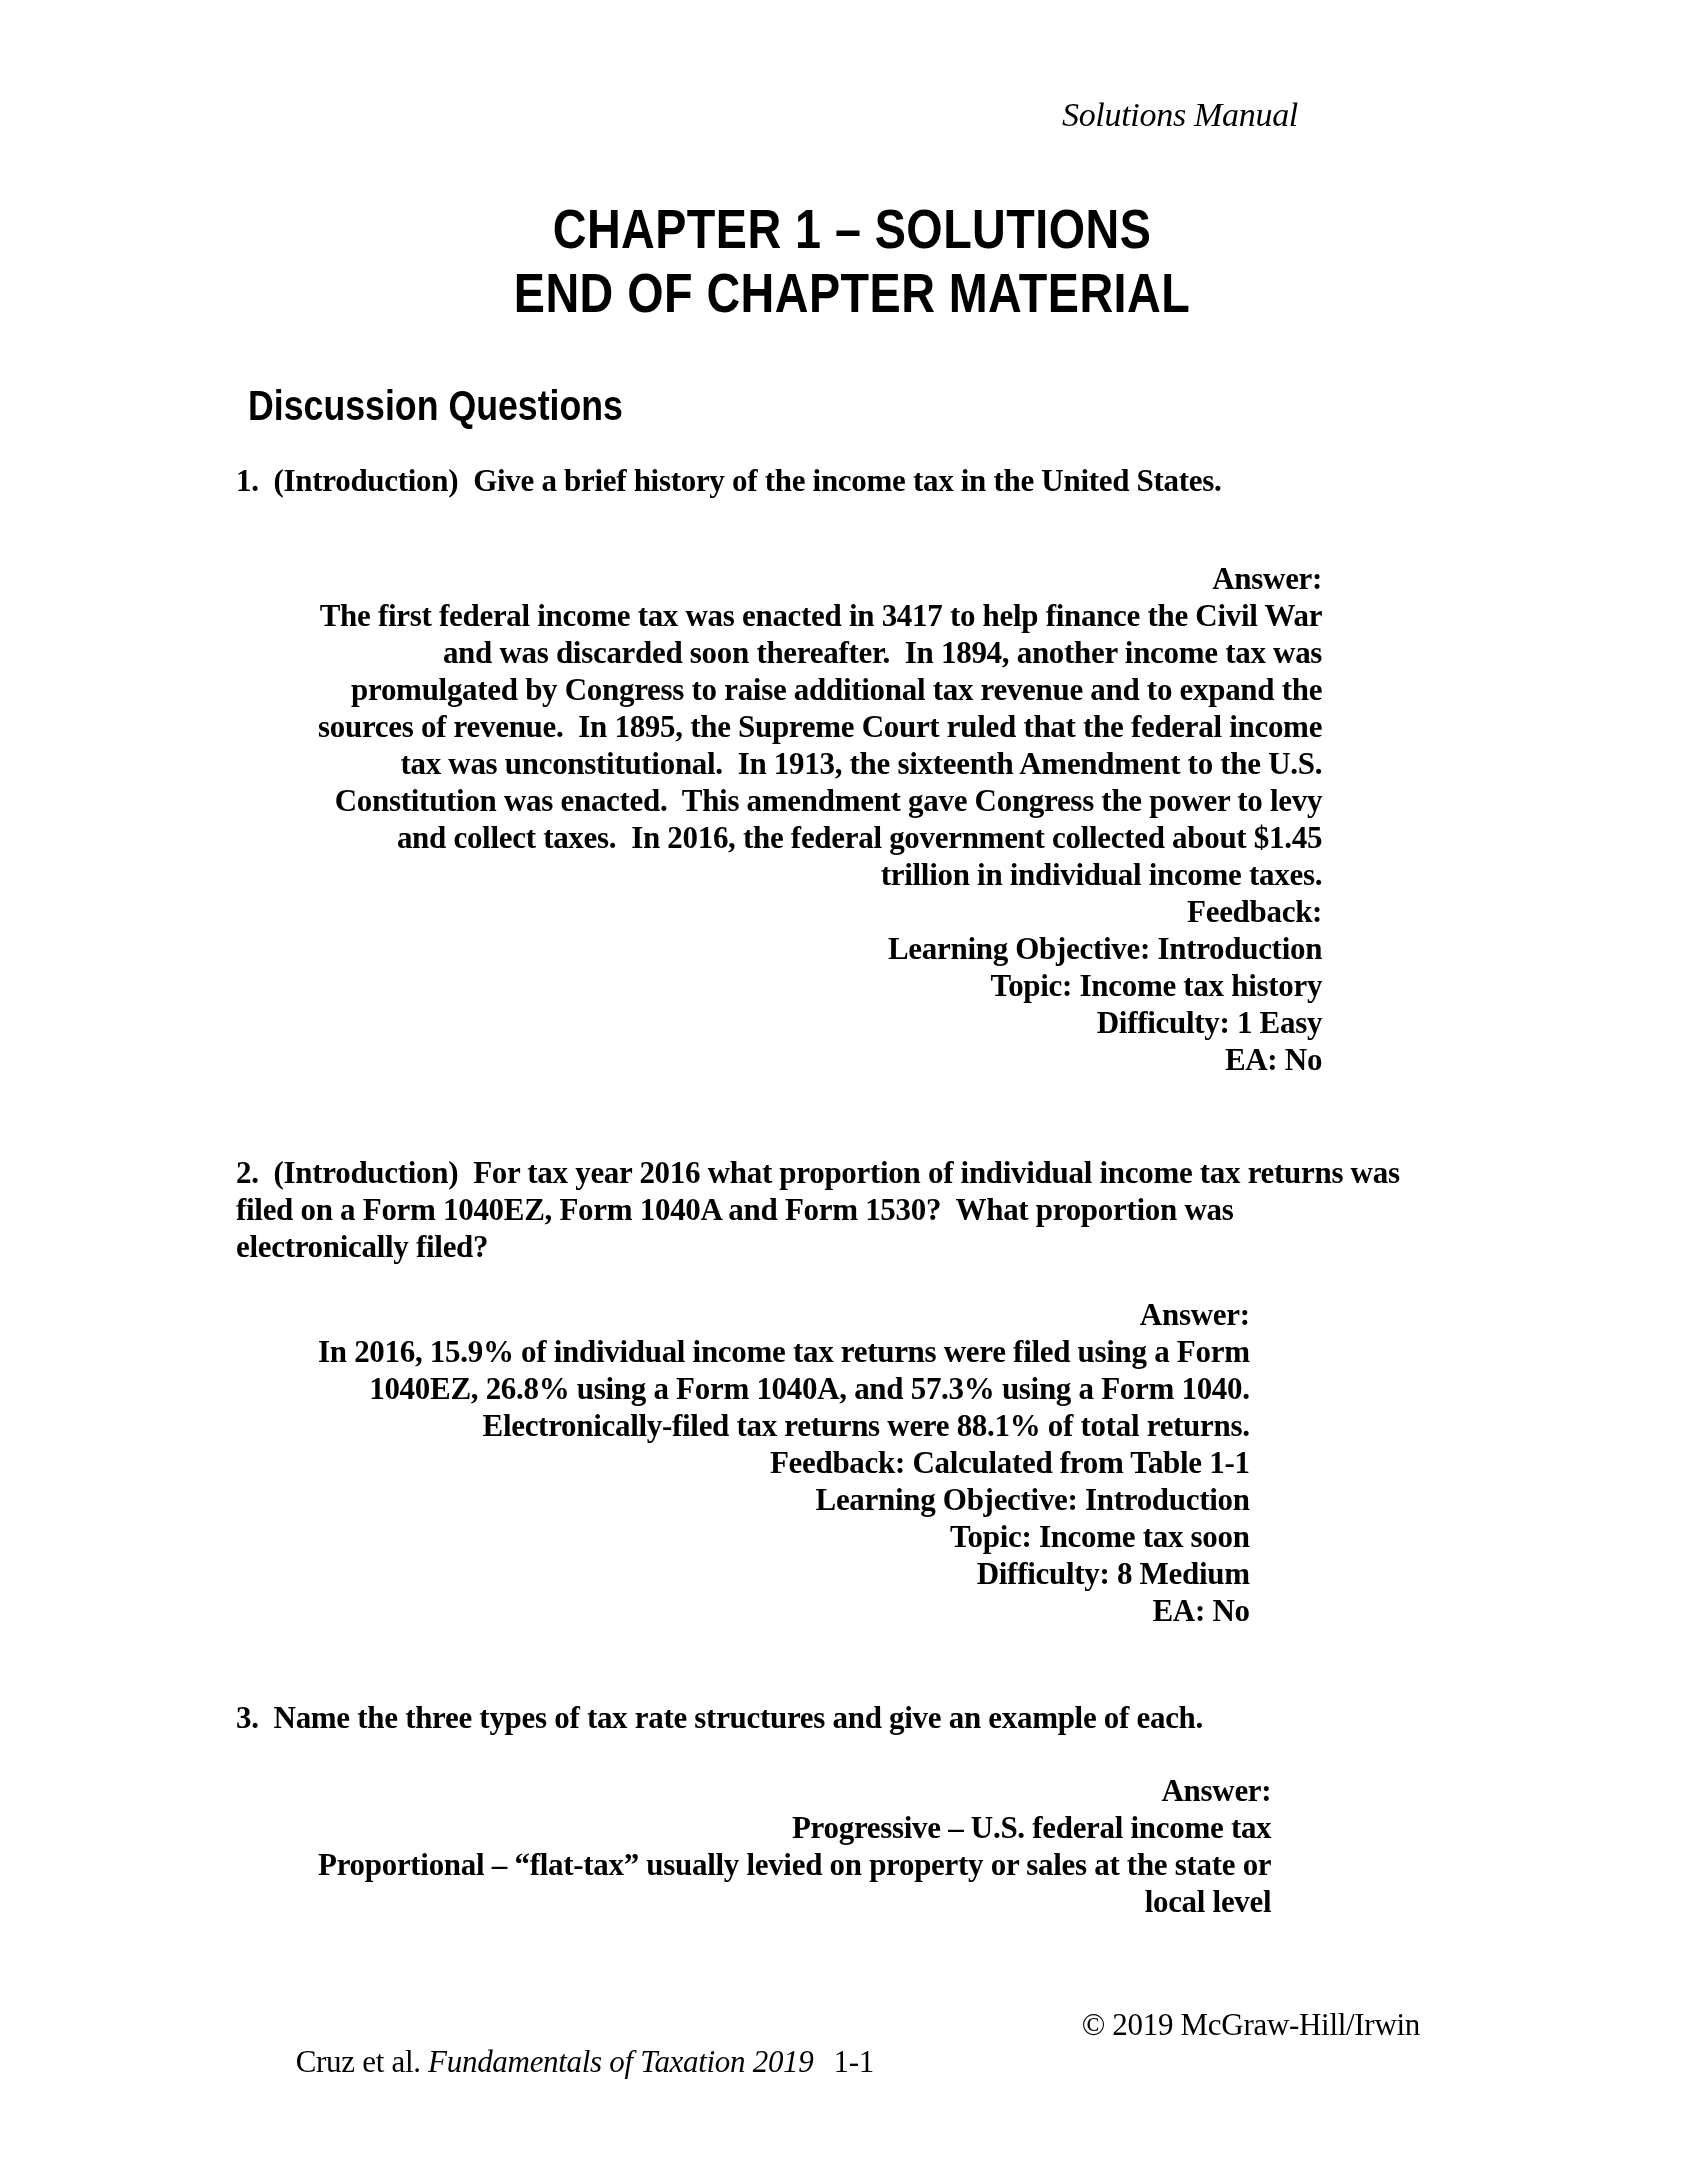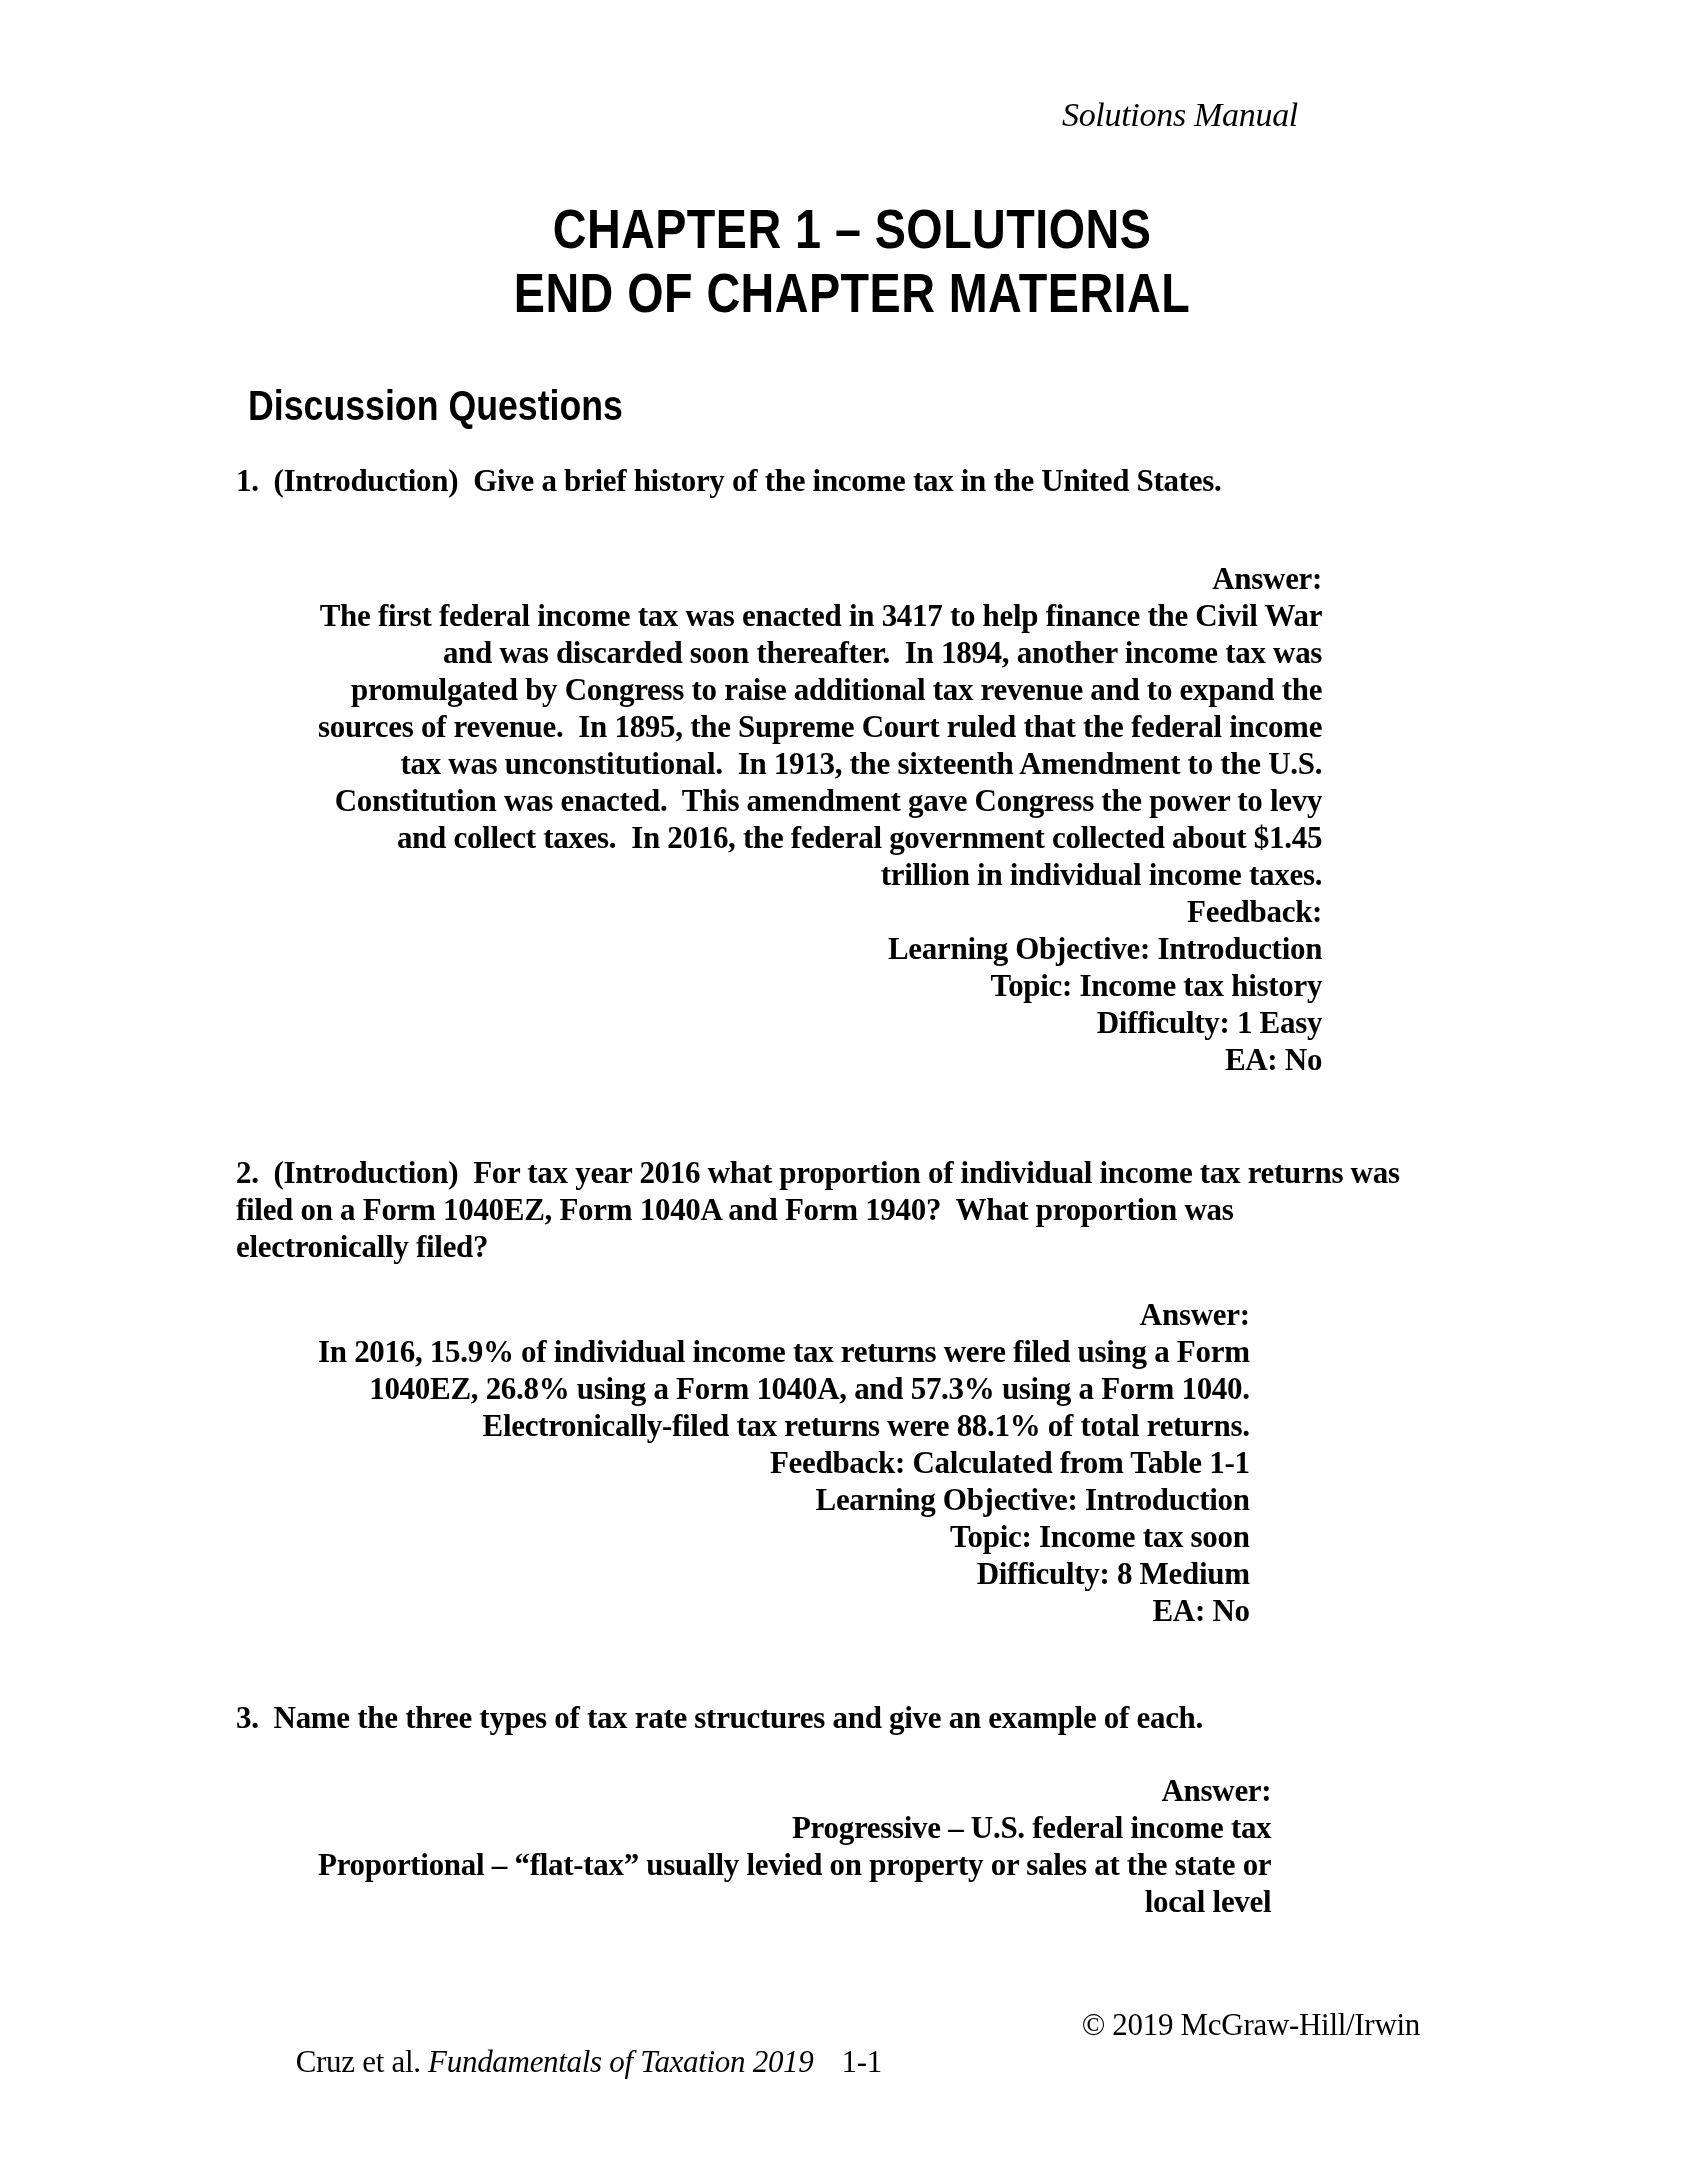--- a/index.html
+++ b/index.html
@@ -34,21 +34,21 @@
   #a2-block { top:1296px; }
   #q3-block { top:1699px; }
   #a3-block { top:1772px; }
   #footer {
     position:absolute; top:2006px; left:0; width:1683px;
     font-size:31px; line-height:37px; letter-spacing:-0.3px;
   }
   #footer-left { position:absolute; left:251px; top:0; white-space:pre; }
   #footer-right { position:absolute; right:263px; top:0; white-space:pre; }
   .italic { font-style:italic; }
-  #footer-page-number { margin-left:28px; }
+  #footer-page-number { margin-left:20px; }
 </style>
 </head>
 <body>
 
 <div id="page">
 
   <div id="header-right" class="line">Solutions Manual</div>
 
   <div id="title-block">
     <div class="line">CHAPTER 1 – SOLUTIONS</div>
@@ -73,21 +73,21 @@
     <div class="line ind">trillion in individual income taxes.</div>
     <div class="line">Feedback:</div>
     <div class="line">Learning Objective: Introduction</div>
     <div class="line">Topic: Income tax history</div>
     <div class="line">Difficulty: 1 Easy</div>
     <div class="line">EA: No</div>
   </div>
 
   <div id="q2-block" class="abs body-text">
     <div class="line">2.  (Introduction)  For tax year 2016 what proportion of individual income tax returns was</div>
-    <div class="line">filed on a Form 1040EZ, Form 1040A and Form 1940?  What proportion was</div>
+    <div class="line">filed on a Form 1040EZ, Form 1040A and Form 1530?  What proportion was</div>
     <div class="line">electronically filed?</div>
   </div>
 
   <div id="a2-block" class="abs body-text bold">
     <div class="line">Answer:</div>
     <div class="line ind">In 2016, 15.9% of individual income tax returns were filed using a Form</div>
     <div class="line ind">1040EZ, 26.8% using a Form 1040A, and 57.3% using a Form 1040.</div>
     <div class="line ind">Electronically-filed tax returns were 88.1% of total returns.</div>
     <div class="line">Feedback: Calculated from Table 1-1</div>
     <div class="line">Learning Objective: Introduction</div>

